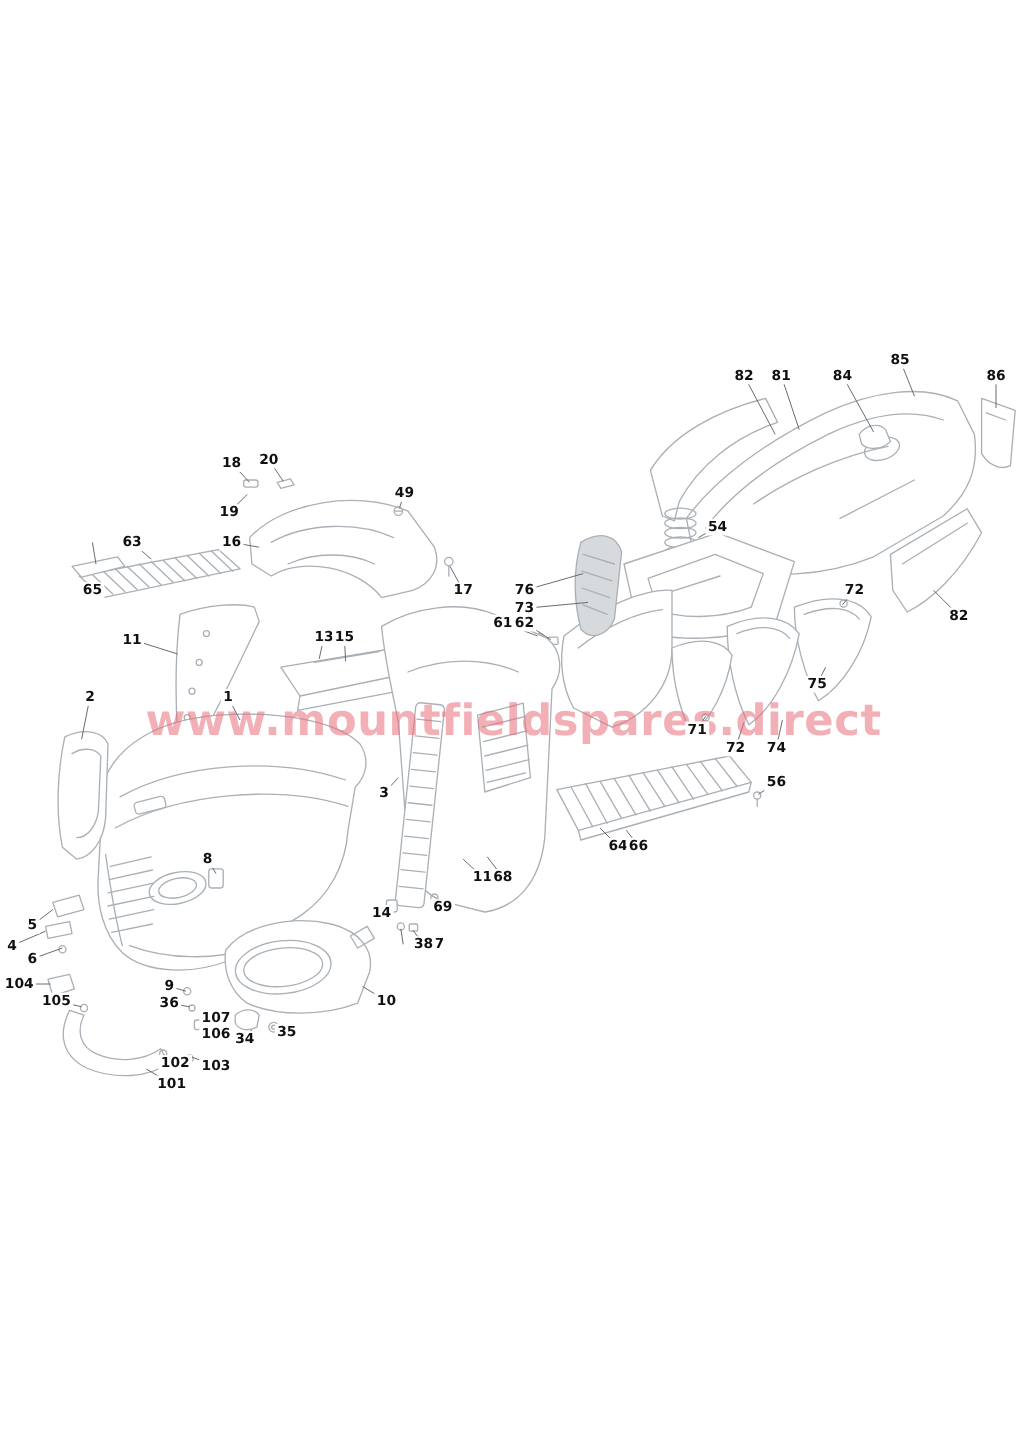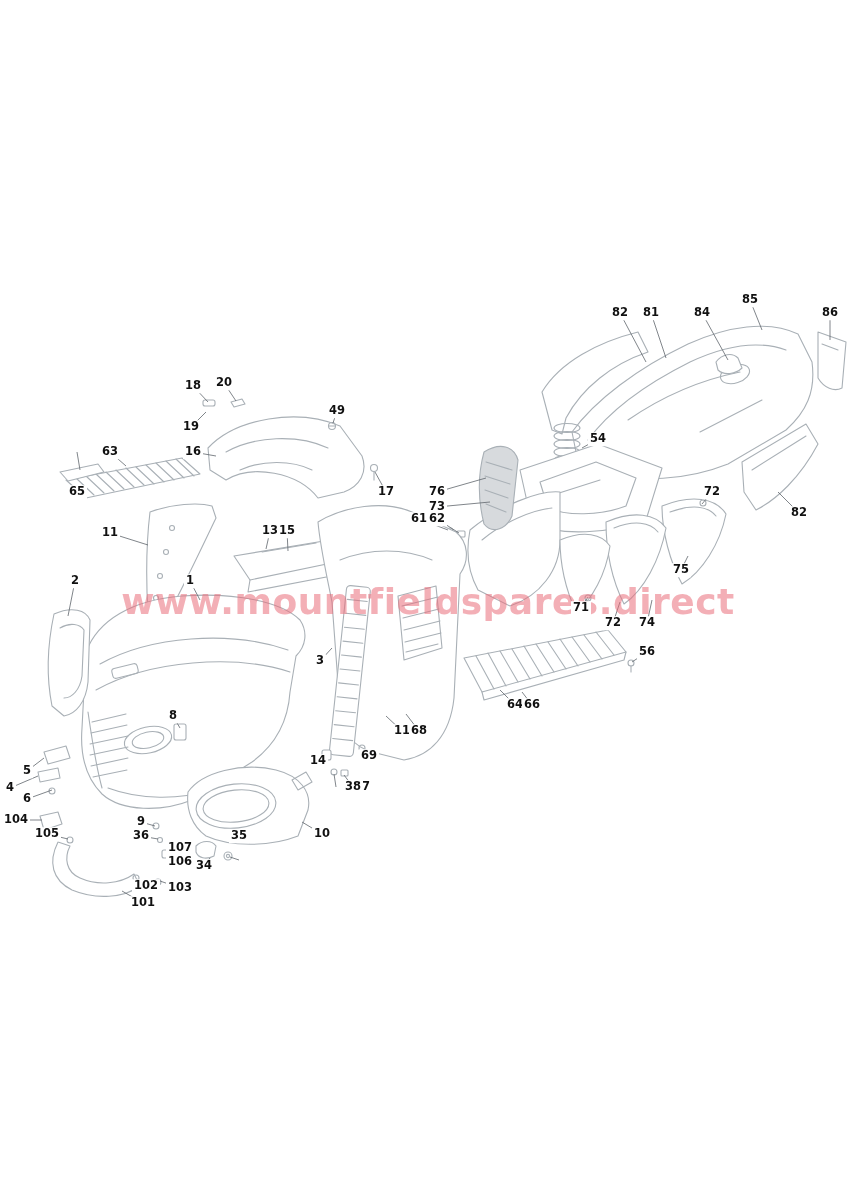--- a/index.html
+++ b/index.html
@@ -355,19 +355,19 @@
       <div class="callout" style="left: 10px; top: 788px;">4</div>
       <div class="callout" style="left: 27px; top: 799px;">6</div>
       <div class="callout" style="left: 141px; top: 822px;">9</div>
       <div class="callout" style="left: 141px; top: 836px;">36</div>
       <div class="callout" style="left: 322px; top: 834px;">10</div>
       <div class="callout" style="left: 16px; top: 820px;">104</div>
       <div class="callout" style="left: 47px; top: 834px;">105</div>
       <div class="callout" style="left: 180px; top: 848px; text-align: right;">107</div>
       <div class="callout" style="left: 180px; top: 862px;">106</div>
       <div class="callout" style="left: 204px; top: 866px;">34</div>
-      <div class="callout" style="left: 239px; top: 836px; text-align: right;">35</div>
+      <div class="callout" style="left: 239px; top: 860px; text-align: right;">35</div>
       <div class="callout" style="left: 146px; top: 886px;">102</div>
       <div class="callout" style="left: 180px; top: 888px;">103</div>
       <div class="callout" style="left: 143px; top: 903px;">101</div>
     </div>
 
 </div>
 
 </body></html>

